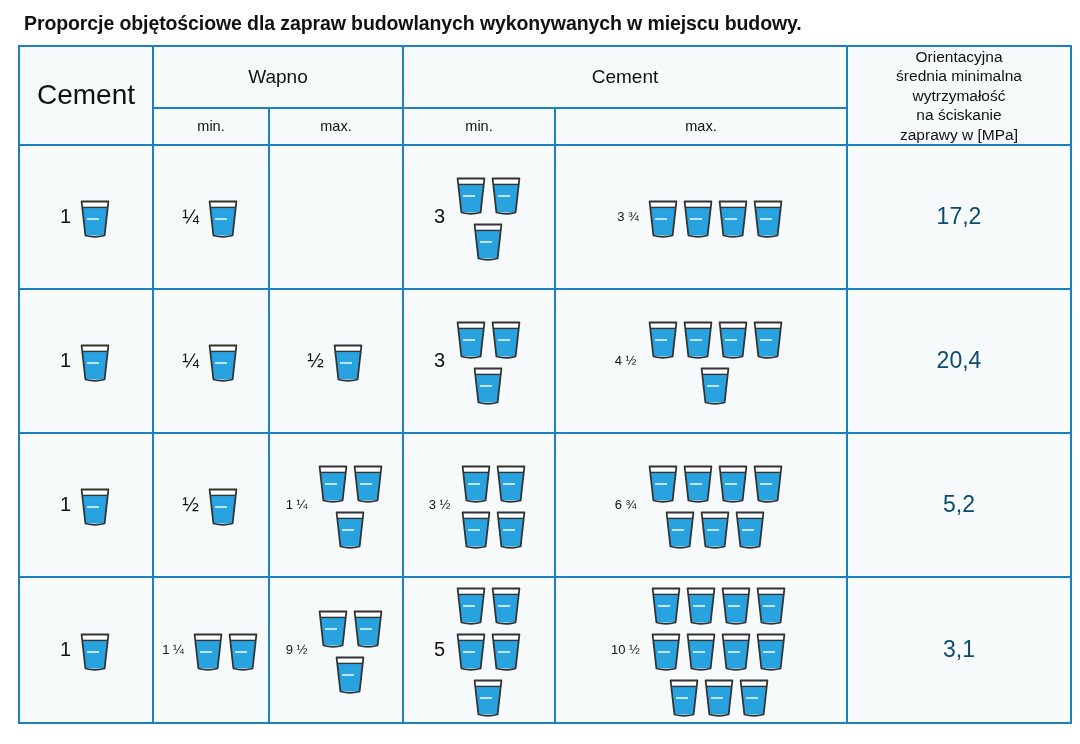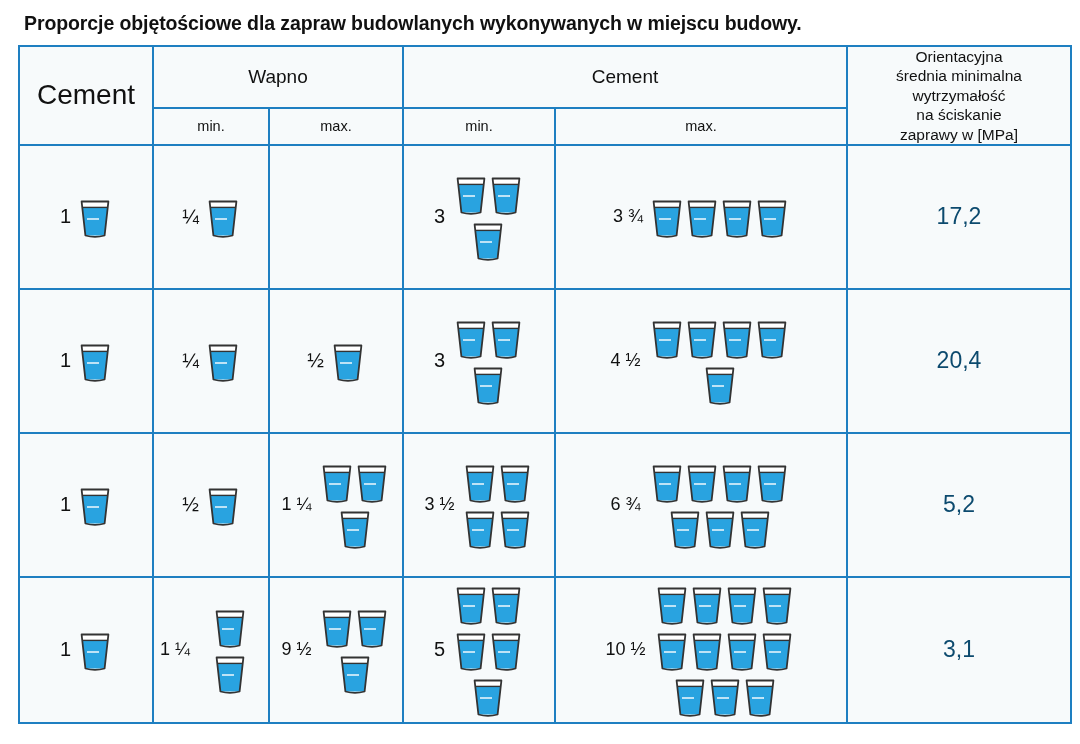--- a/index.html
+++ b/index.html
@@ -81,21 +81,21 @@
     padding: 4px 6px;
     box-sizing: border-box;
     min-height: 130px;
   }
   .qty {
     font-size: 20px;
     color: #111;
     white-space: nowrap;
     flex: 0 0 auto;
   }
-  .qty.small { font-size: 18px; }
+  .qty.small { font-size: 13px; }
   .buckets {
     display: flex;
     flex-wrap: wrap;
     justify-content: center;
     align-items: flex-start;
     gap: 2px 1px;
     flex: 0 1 auto;
   }
   .bucket {
     width: 34px;

